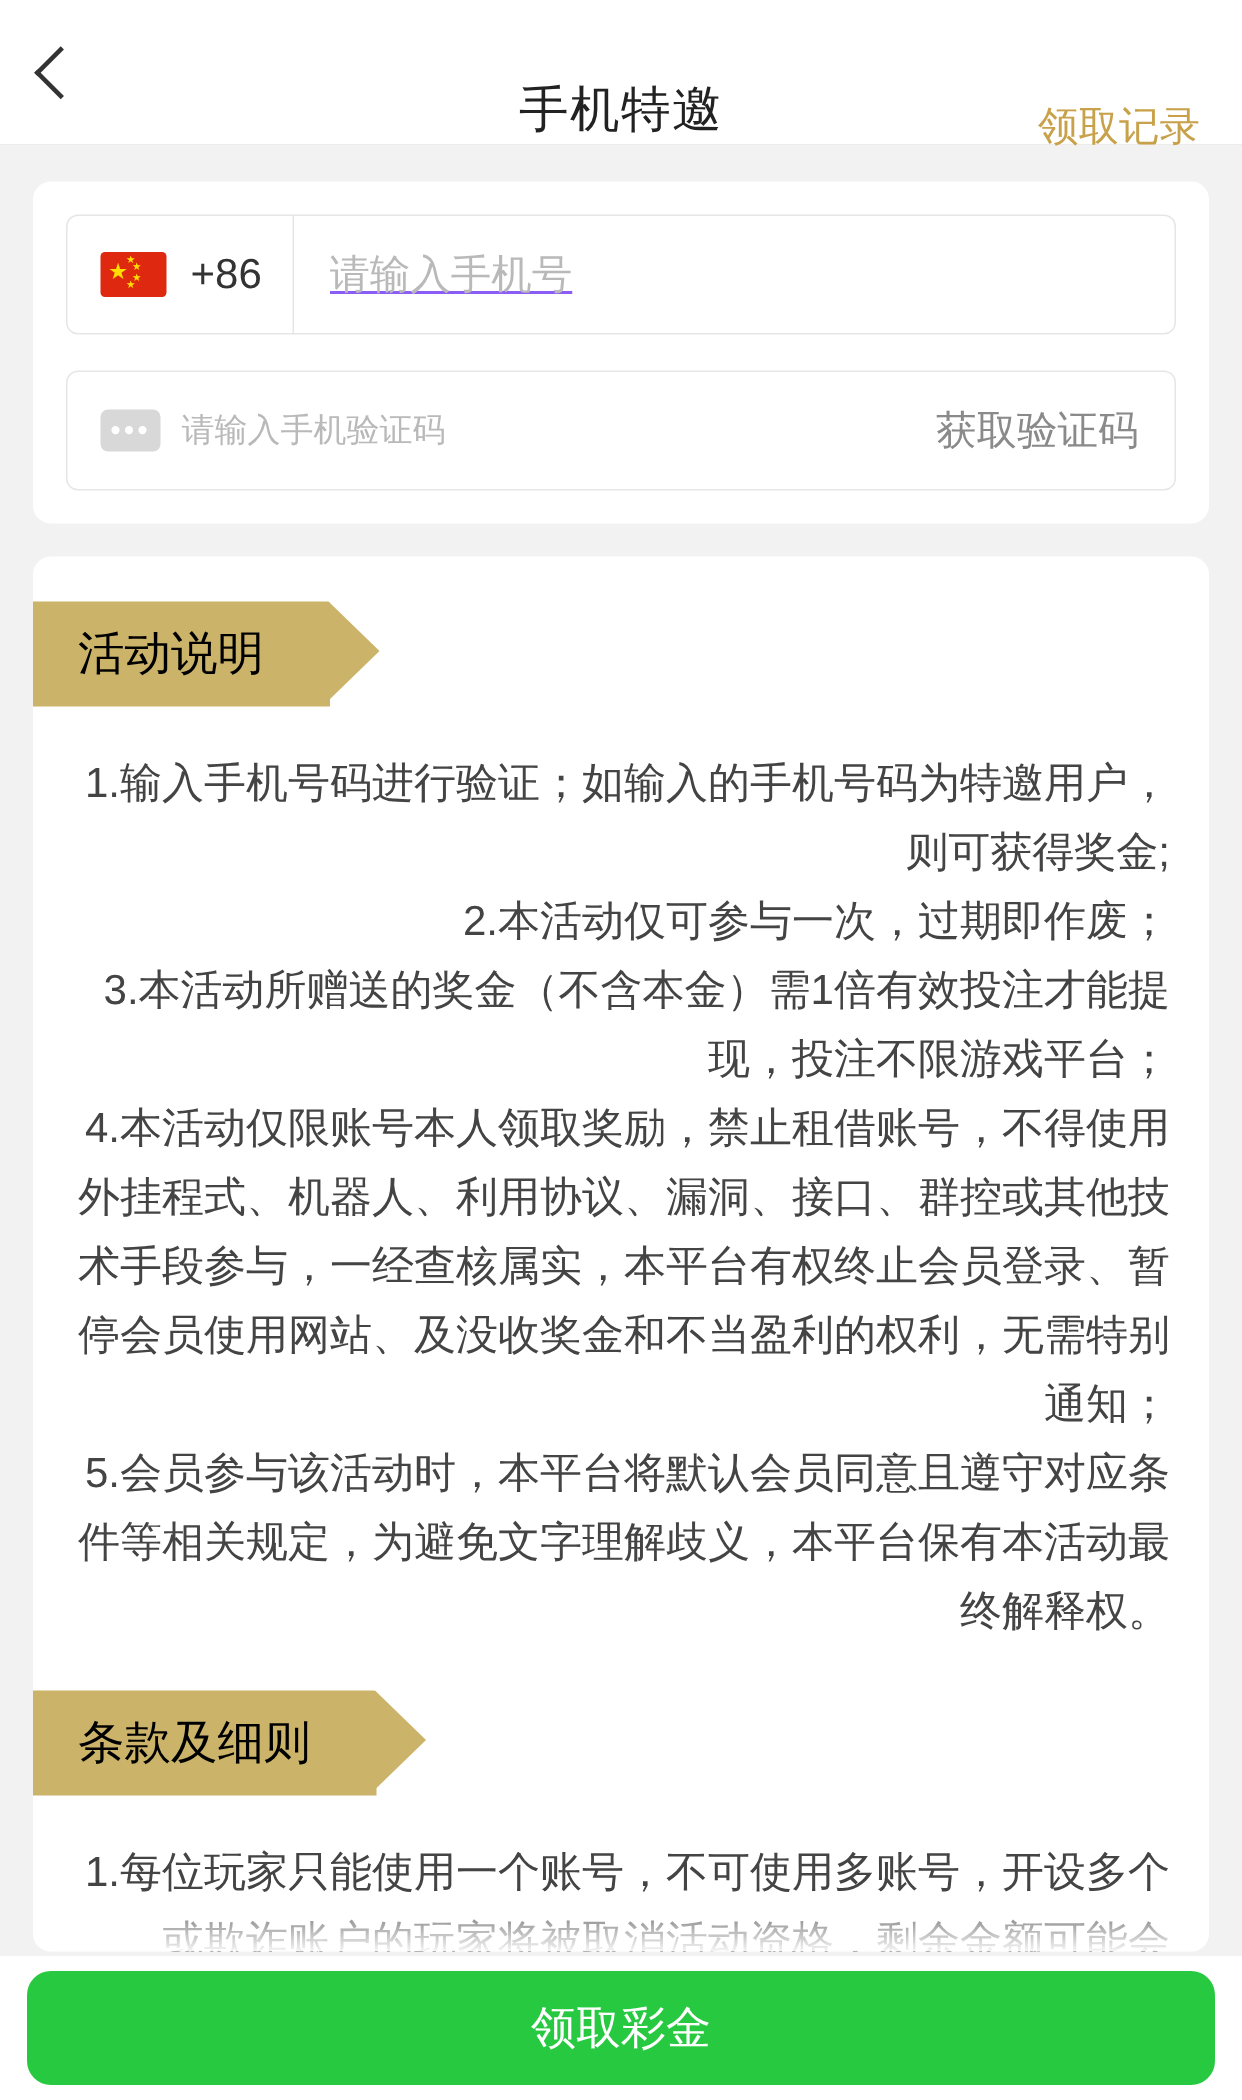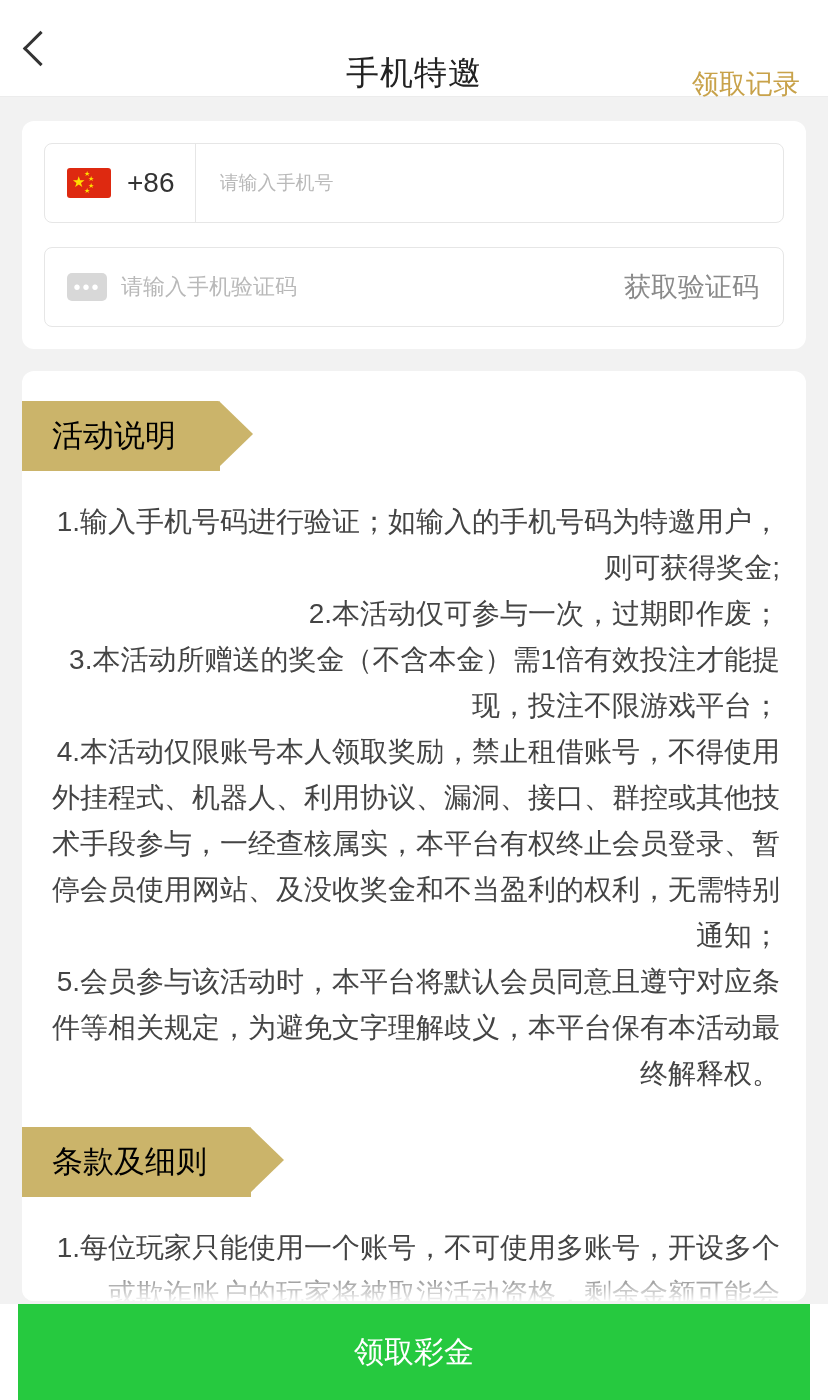--- a/index.html
+++ b/index.html
@@ -111,26 +111,27 @@
   .flag .star-s3 { position:absolute; left:21px; top:14px; color:#ffde00; font-size:7px; line-height:7px;}
   .flag .star-s4 { position:absolute; left:17px; top:19px; color:#ffde00; font-size:7px; line-height:7px;}
   .cc-text {
     font-size: 28px;
     color: #333333;
   }
   .text-input {
     flex: 1;
     border: none;
     outline: none;
-    font-size: 19px;
-    color: #0f766e;
+    font-size: 27px;
+    color: #8b5cf6;
     padding: 0 24px;
     background: transparent;
     font-family: "Liberation Sans", sans-serif;
     height: 100%;
+    text-decoration: underline;
   }
   .text-input::placeholder {
     color: #b9b9b9;
   }
   .code-icon {
     width: 40px;
     height: 28px;
     margin-left: 22px;
     border-radius: 5px;
     background: #d8d8d8;
@@ -220,26 +221,26 @@
     height: 96px;
     background: #ffffff;
     display: flex;
     align-items: center;
     justify-content: center;
     padding: 0 18px;
     box-sizing: border-box;
   }
   .claim-btn {
     width: 100%;
-    height: 96px;
+    height: 76px;
     background: #26c93f;
     color: #ffffff;
     font-size: 30px;
     border: none;
-    border-radius: 0;
+    border-radius: 16px;
     font-family: "Liberation Sans", sans-serif;
     cursor: pointer;
   }
 </style>
 </head>
 <body>
 
 <div class="header">
   <div class="back-btn">
     <div class="back-chevron"></div>

